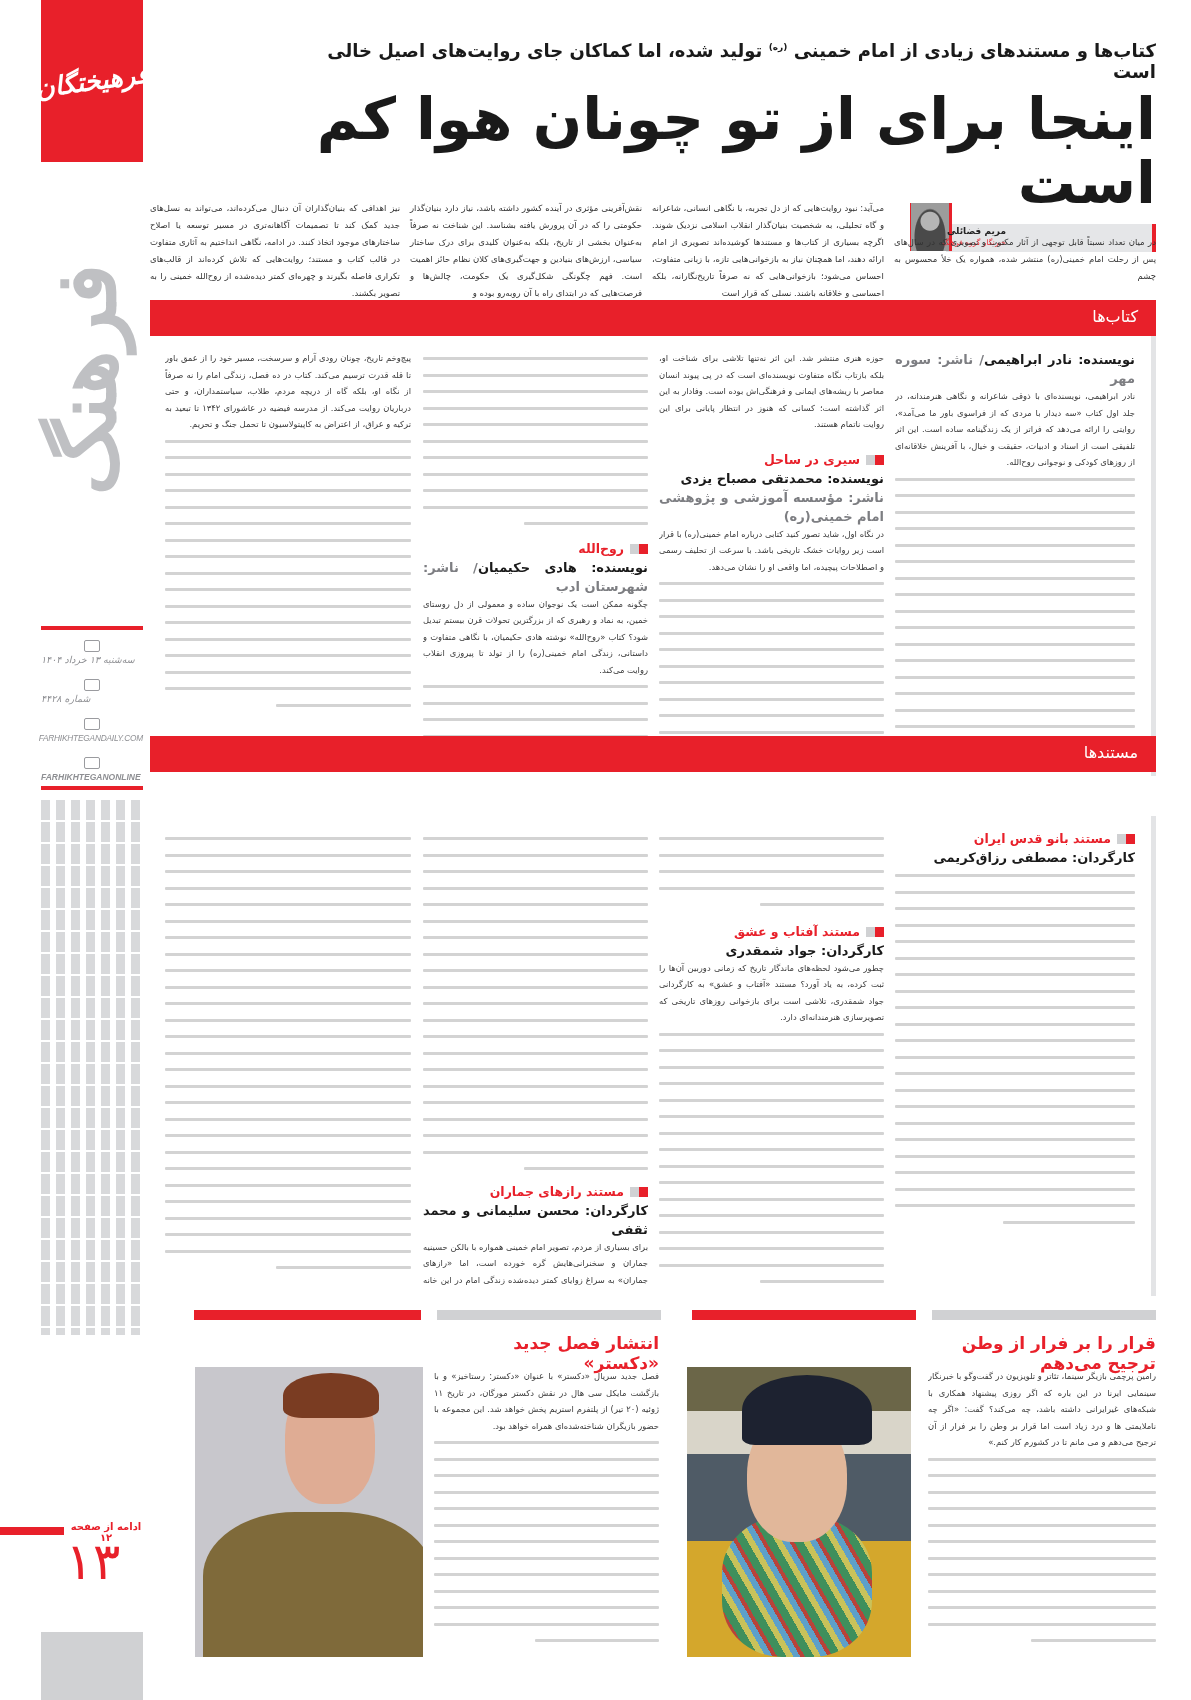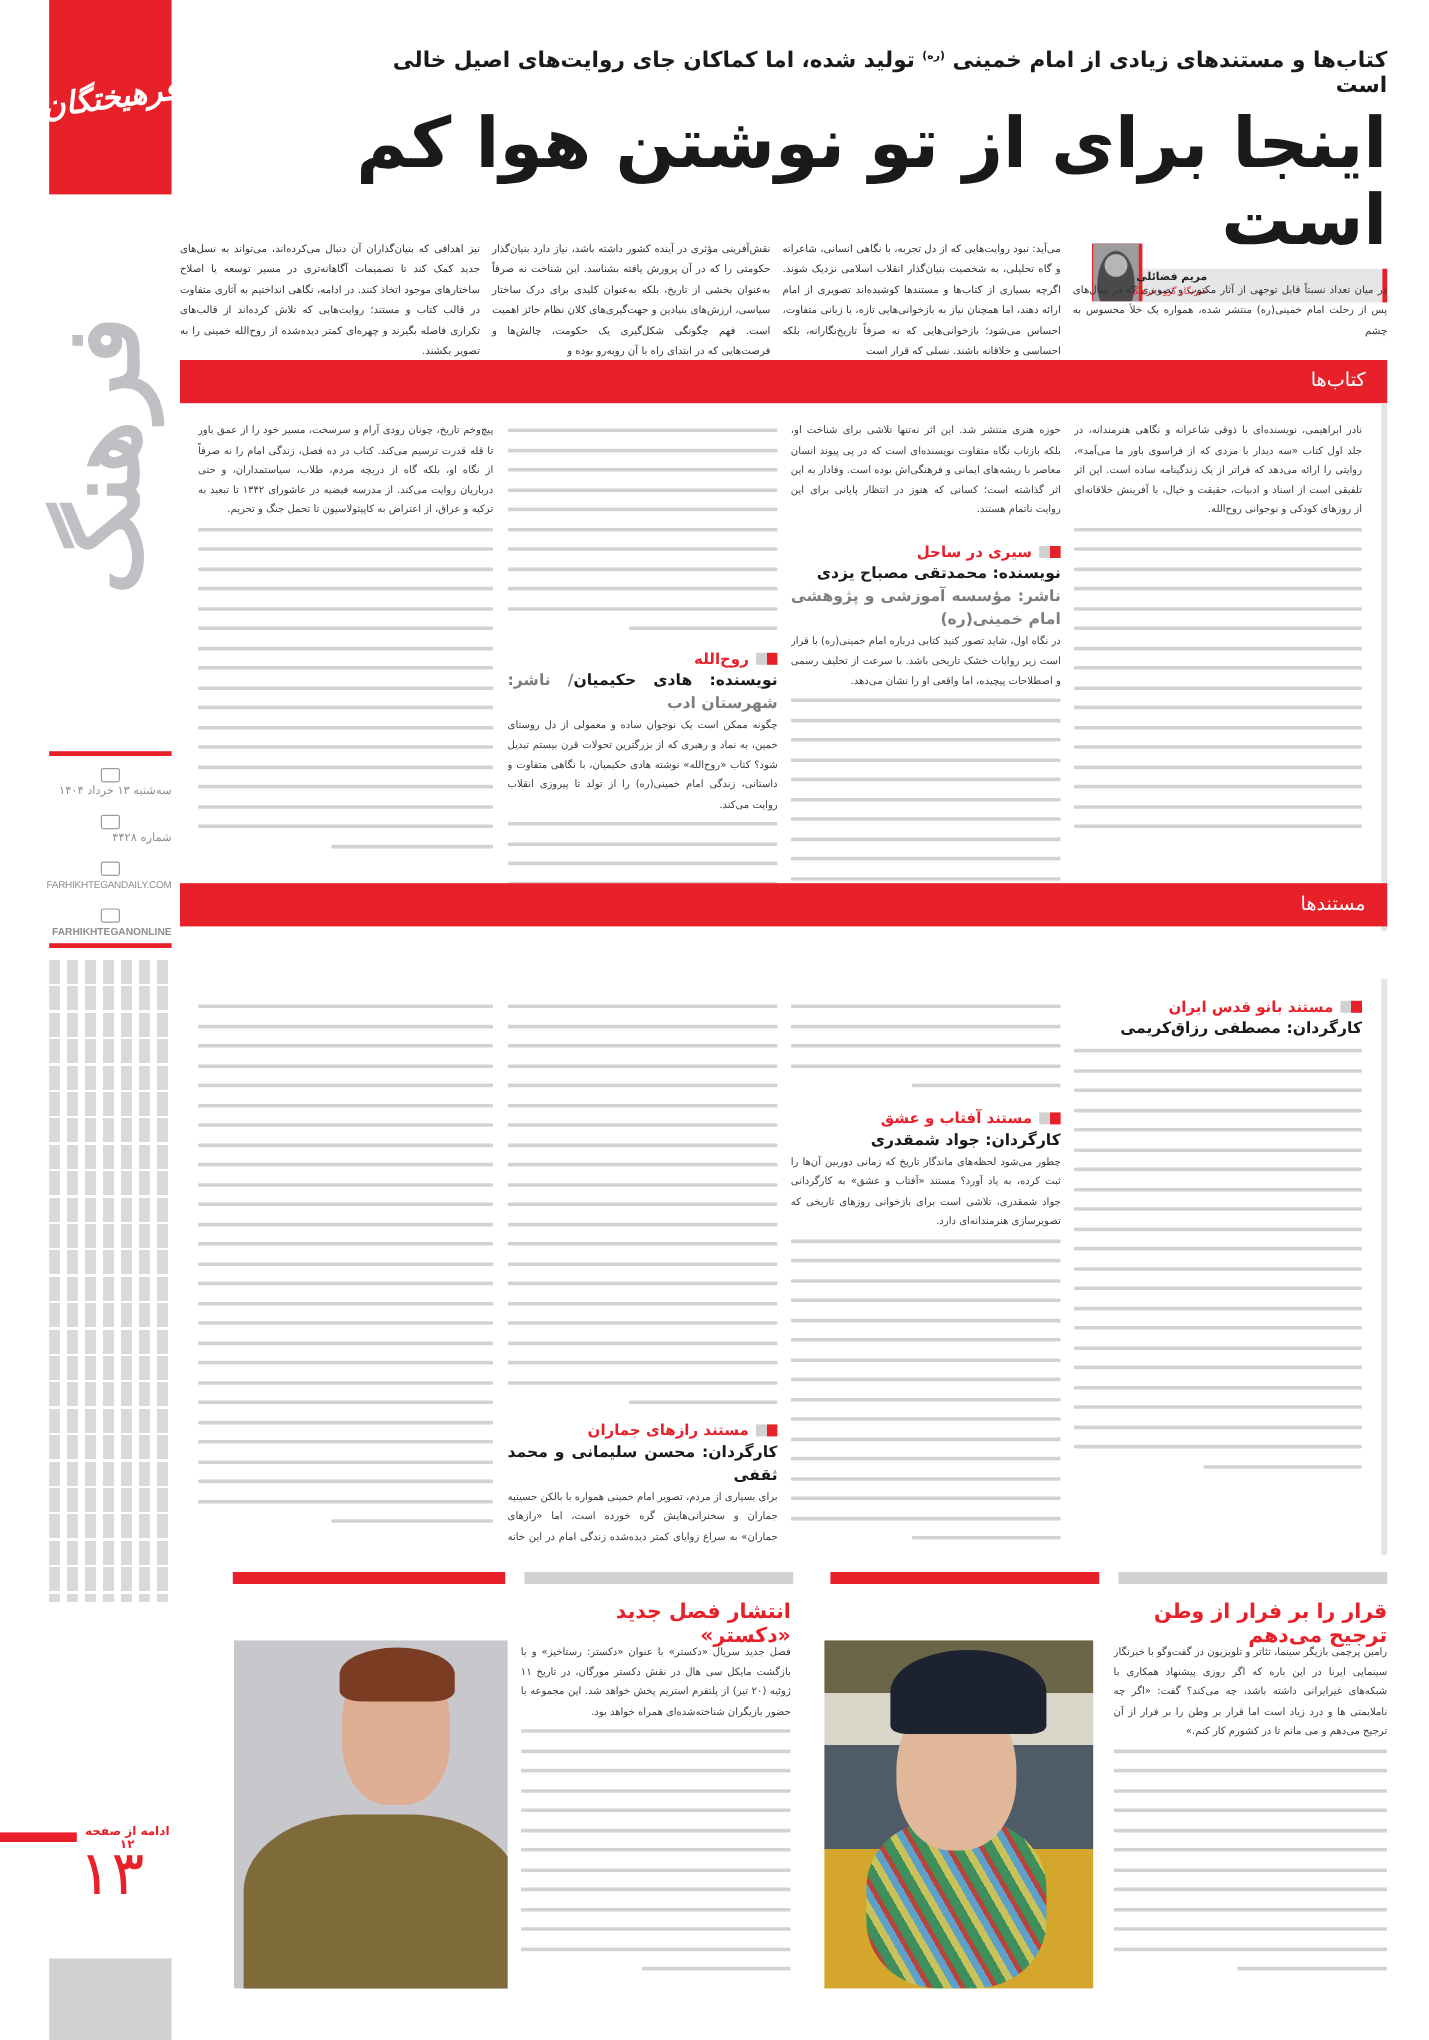--- a/index.html
+++ b/index.html
@@ -12,21 +12,21 @@
     display: flex; align-items: center; justify-content: center; }
   .logo-text { color: #fff; font-family: "DejaVu Serif", serif; font-weight: bold; font-size: 26px; font-style: italic;
     writing-mode: horizontal-tb; transform: rotate(-8deg); }
   .section-vertical { position: absolute; left: 30px; top: 200px; width: 110px; height: 360px;
     display: flex; align-items: center; justify-content: center; }
   .section-vertical span { color: #bfc0c3; font-family: "DejaVu Serif", serif; font-weight: bold; font-size: 84px;
     writing-mode: vertical-rl; transform: rotate(180deg); letter-spacing: -4px; }
 
   .info-block { position: absolute; left: 41px; top: 626px; width: 102px; }
   .info-rule { height: 4px; background: #e8202a; margin: 0; }
-  .info-item { text-align: right; color: #8e8f93; font-size: 9.5px; padding: 4px 0; }
+  .info-item { text-align: left; color: #8e8f93; font-size: 9.5px; padding: 4px 0; font-style: italic; }
   .info-icon { display: block; margin: 6px auto 2px; width: 16px; height: 12px; border: 1px solid #9a9b9f; border-radius: 2px; }
   .info-url { font-family: "Liberation Sans", sans-serif; font-size: 8.3px; letter-spacing: -0.2px; color: #8e8f93; }
   .info-social { font-family: "Liberation Sans", sans-serif; font-size: 8.5px; font-weight: bold; color: #8e8f93; }
 
   .stripes { position: absolute; left: 41px; top: 800px; width: 102px; height: 535px;
     background:
       repeating-linear-gradient(90deg, #d8d9db 0 9px, transparent 9px 15px);
   }
   .stripes::after { content: ""; position: absolute; inset: 0;
     background: repeating-linear-gradient(180deg, transparent 0 20px, #ffffff 20px 22px); }
@@ -122,21 +122,21 @@
   <div class="cont-text">ادامه از صفحه ۱۲</div>
   <div class="page-num">۱۳</div>
   <div class="bottom-grey"></div>
 </aside>
 
 <div class="kicker">
   <span>کتاب‌ها و مستندهای زیادی از امام خمینی</span>
   <sup>(ره)</sup>
   <span> تولید شده، اما کماکان جای روایت‌های اصیل خالی است</span>
 </div>
-<h1 class="headline">اینجا برای از تو نوشتن هوا کم است</h1>
+<h1 class="headline">اینجا برای از تو چونان هوا کم است</h1>
 
 <section class="intro">
   <div class="author-box">
     <div class="author-strip"></div>
     <div class="author-photo">
         <i></i>
       </div>
     <div class="author-name">مریم فضائلی</div>
     <div class="author-role">خبرنگار گروه فرهنگ</div>
   </div>
@@ -145,20 +145,23 @@
   <p class="intro-col" style="right:514px; width:232px;">نقش‌آفرینی مؤثری در آینده کشور داشته باشد، نیاز دارد بنیان‌گذار حکومتی را که در آن پرورش یافته بشناسد. این شناخت نه صرفاً به‌عنوان بخشی از تاریخ، بلکه به‌عنوان کلیدی برای درک ساختار سیاسی، ارزش‌های بنیادین و جهت‌گیری‌های کلان نظام حائز اهمیت است. فهم چگونگی شکل‌گیری یک حکومت، چالش‌ها و فرصت‌هایی که در ابتدای راه با آن روبه‌رو بوده و</p>
   <p class="intro-col" style="right:756px; width:250px;">نیز اهدافی که بنیان‌گذاران آن دنبال می‌کرده‌اند، می‌تواند به نسل‌های جدید کمک کند تا تصمیمات آگاهانه‌تری در مسیر توسعه یا اصلاح ساختارهای موجود اتخاذ کنند. در ادامه، نگاهی انداختیم به آثاری متفاوت در قالب کتاب و مستند؛ روایت‌هایی که تلاش کرده‌اند از قالب‌های تکراری فاصله بگیرند و چهره‌ای کمتر دیده‌شده از روح‌الله خمینی را به تصویر بکشند.</p>
 </section>
 
 <div class="band" style="top:300px;">
   <span>کتاب‌ها</span>
 </div>
 <div class="grey-edge" style="top:336px; height:440px;"></div>
 
 <div class="col" style="right:56px; top:350px; width:240px; height:420px;">
+  <div class="col-sub">
+    <span>نویسنده: نادر ابراهیمی</span><span class="muted">/ ناشر: سوره مهر</span>
+  </div>
   <p>نادر ابراهیمی، نویسنده‌ای با ذوقی شاعرانه و نگاهی هنرمندانه، در جلد اول کتاب «سه دیدار با مردی که از فراسوی باور ما می‌آمد»، روایتی را ارائه می‌دهد که فراتر از یک زندگینامه ساده است. این اثر تلفیقی است از اسناد و ادبیات، حقیقت و خیال، با آفرینش خلاقانه‌ای از روزهای کودکی و نوجوانی روح‌الله.</p>
   <span class="line"></span>
     <span class="line"></span>
     <span class="line"></span>
     <span class="line"></span>
     <span class="line"></span>
     <span class="line"></span>
     <span class="line"></span>
     <span class="line"></span>
     <span class="line"></span>

